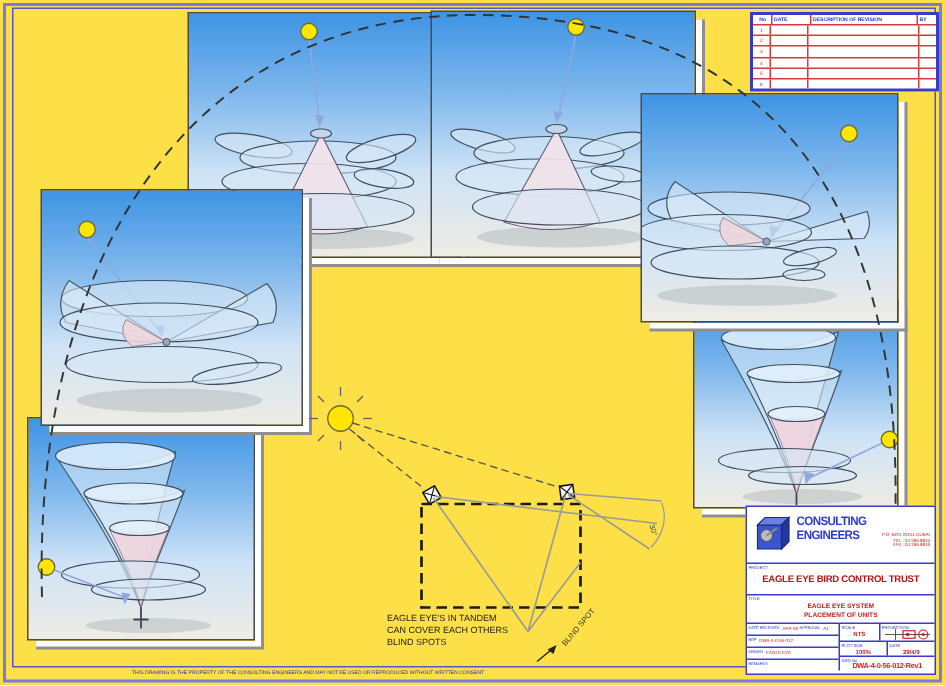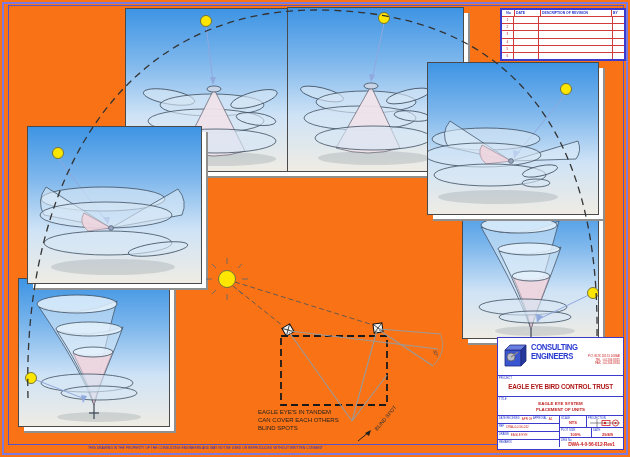--- a/index.html
+++ b/index.html
@@ -1,17 +1,17 @@
 <!DOCTYPE html>
 <html><head>
 <meta charset="utf-8">
 <style>
   html,body{margin:0;padding:0;background:#ffffff;}
   body{font-family:"Liberation Sans", sans-serif;}
-  .sheet{position:relative;width:630px;height:457px;background:#f97316;overflow:hidden;}
+  .sheet{position:relative;width:630px;height:457px;background:#fde047;overflow:hidden;}
   .outer-border{position:absolute;left:2px;top:2px;right:2px;bottom:2px;border:2px solid #7a7ae0;}
   .inner-border{position:absolute;left:8px;top:5px;right:6px;bottom:12px;border:1px solid #5555cc;}
 
   .panel{position:absolute;border:1px solid #4a4a4a;
     background:linear-gradient(180deg,#3e94e4 0%,#7cb6ec 32%,#cfe3f6 66%,#efece4 100%);
     box-shadow:5px 5px 0 -1px #ffffff,6px 6px 0 0 #8f8f8f;}
   .panel svg{position:absolute;left:0;top:0;width:100%;height:100%;}
 
   .disc{fill:rgba(214,230,246,0.62);stroke:#3e4e60;stroke-width:0.8;}
   .discf{fill:rgba(228,241,251,0.85);stroke:#3e4e60;stroke-width:0.8;}

